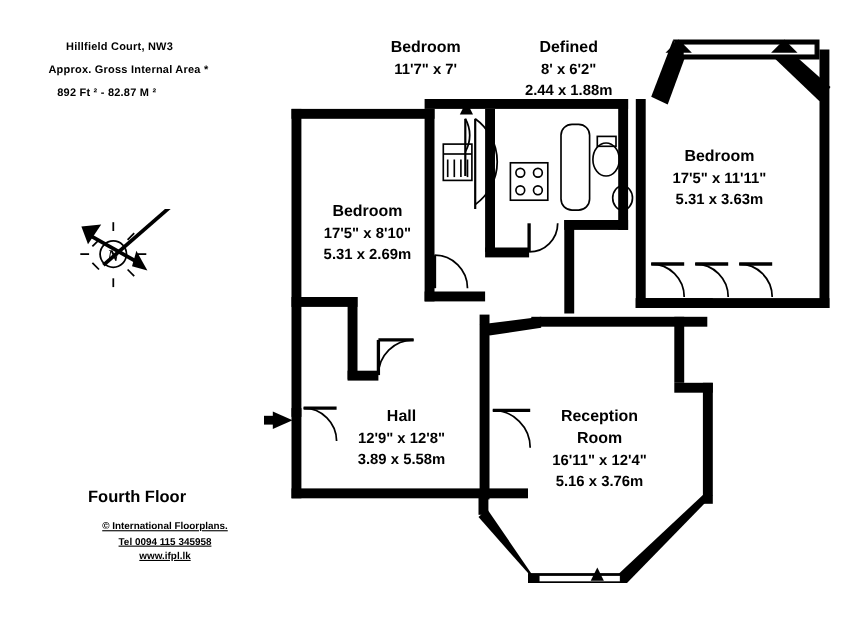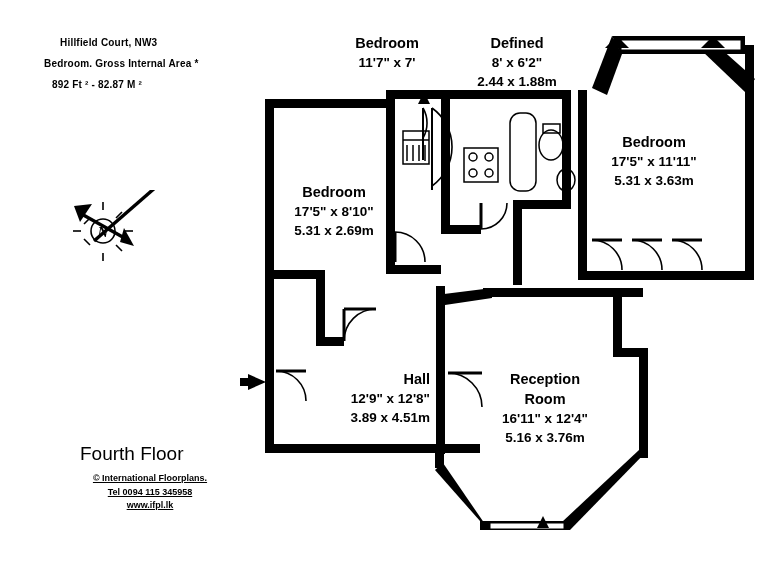--- a/index.html
+++ b/index.html
@@ -32,22 +32,22 @@
     letter-spacing: .2px;
   }
   #title-block .line1 { padding-left: 32px; }
   #title-block .line2 { padding-left: 16px; }
   #title-block .line3 { padding-left: 24px; }
 
   
   #floor-label {
     left: 80px;
     top: 443px;
-    font-weight: normal;
-    font-size: 19px;
+    font-weight: bold;
+    font-size: 15px;
   }
 
   
   #footer {
     position: absolute;
     left: 0px;
     top: 472px;
     width: 300px;
     text-align: center;
     font-size: 9.5px;
@@ -66,21 +66,21 @@
   .room-label .dim {
     font-weight: bold;
     font-size: 13.5px;
     line-height: 19px;
   }
 
   #lbl-kitchen   { left: 322px; top: 33px;  width: 130px; }
   #lbl-bathroom  { left: 452px; top: 33px;  width: 130px; }
   #lbl-bed-right { left: 570px; top: 132px; width: 168px; }
   #lbl-bed-left  { left: 256px; top: 182px; width: 156px; }
-  #lbl-hall      { left: 300px; top: 369px; width: 130px; text-align: right; }
+  #lbl-hall      { left: 300px; top: 369px; width: 130px; }
   #lbl-reception { left: 465px; top: 369px; width: 160px; }
 
   
   #compass { position: absolute; left: 70px; top: 190px; width: 110px; height: 90px; }
 
   
   #plan { position: absolute; left: 0; top: 0; width: 768px; height: 576px; }
 </style>
 </head>
 <body>
@@ -219,21 +219,21 @@
     <g fill="#000">
       <polygon points="4,16 22,14 10,32" transform="translate(0,0)"></polygon>
       <polygon points="64,56 50,52 54,38"></polygon>
     </g>
     <line x1="8" y1="22" x2="58" y2="50" stroke="#000" stroke-width="3.4"></line>
   </svg>
 </div>
 
 <div id="title-block">
   <div class="line line1">Hillfield Court, NW3</div>
-  <div class="line line2">Bedroom. Gross Internal Area *</div>
+  <div class="line line2">Approx. Gross Internal Area *</div>
   <div class="line line3">892 Ft ²  -  82.87 M ²</div>
 </div>
 
 <div class="room-label" id="lbl-kitchen">
   <div class="name">Bedroom</div>
   <div class="dim">11'7" x 7'</div>
 </div>
 
 <div class="room-label" id="lbl-bathroom">
   <div class="name">Defined</div>
@@ -249,21 +249,21 @@
 
 <div class="room-label" id="lbl-bed-left">
   <div class="name">Bedroom</div>
   <div class="dim">17'5" x 8'10"</div>
   <div class="dim">5.31 x 2.69m</div>
 </div>
 
 <div class="room-label" id="lbl-hall">
   <div class="name">Hall</div>
   <div class="dim">12'9" x 12'8"</div>
-  <div class="dim">3.89 x 4.51m</div>
+  <div class="dim">3.89 x 5.58m</div>
 </div>
 
 <div class="room-label" id="lbl-reception">
   <div class="name">Reception</div>
   <div class="name">Room</div>
   <div class="dim">16'11" x 12'4"</div>
   <div class="dim">5.16 x 3.76m</div>
 </div>
 
 <div class="txt" id="floor-label">Fourth Floor</div>

